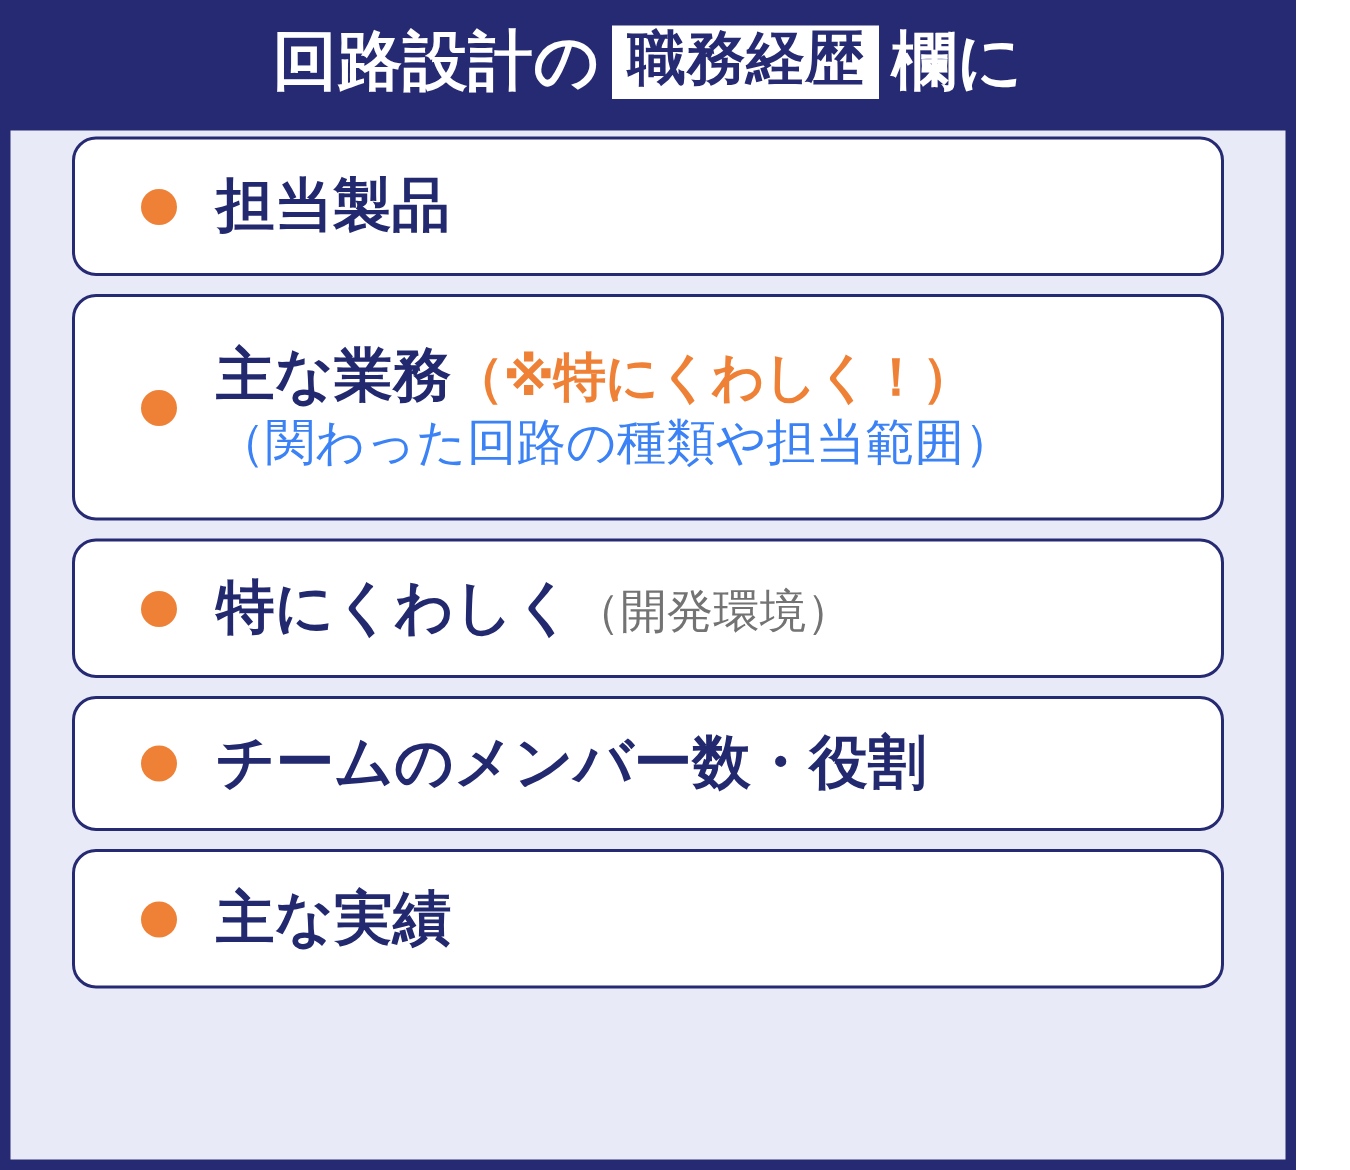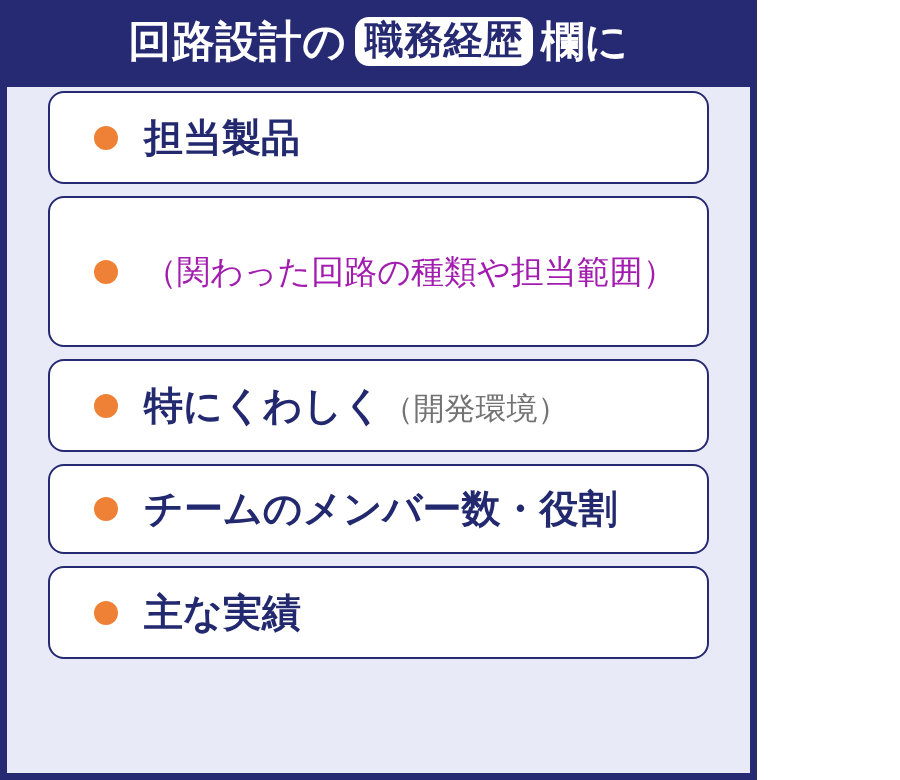--- a/index.html
+++ b/index.html
@@ -9,21 +9,21 @@
   body {
     width: 900px;
     height: 780px;
     background: #ffffff;
     font-family: "Liberation Sans", "DejaVu Sans", sans-serif;
     overflow: hidden;
   }
 
   .infographic {
     position: relative;
-    width: 757px;
+    width: 864px;
     height: 780px;
     box-sizing: border-box;
     background: #e8eaf7;
     border-left: 7px solid #262a72;
     border-right: 7px solid #262a72;
     border-bottom: 7px solid #262a72;
     display: flex;
     flex-direction: column;
   }
 
@@ -48,21 +48,21 @@
     display: flex;
     align-items: center;
     justify-content: center;
     gap: 4px;
   }
   .hl-plain { display: inline-block; }
   .highlight-chip {
     display: inline-block;
     background: #ffffff;
     color: #262a72;
-    border-radius: 14px;
+    border-radius: 0;
     padding: 1px 10px 4px 10px;
     line-height: 1.12;
     font-weight: bold;
     font-size: 39px;
     margin: 0 4px;
     vertical-align: middle;
   }
 
   
   .card-list {
@@ -124,21 +124,21 @@
   .t-sub-inline {
     font-weight: normal;
     font-size: 31px;
     color: #737373;
   }
   .line-sub {
     display: block;
     white-space: nowrap;
     font-weight: normal;
     font-size: 33px;
-    color: #a21caf;
+    color: #3b82f6;
     margin-top: 2px;
   }
 </style>
 </head>
 <body>
 
 <div class="infographic">
 
   <div class="header">
     <div class="header-line header-line-1">
@@ -155,20 +155,23 @@
       <div class="card-text">
         <span class="line-main">
           <span class="t-strong">担当製品</span>
         </span>
       </div>
     </div>
 
     <div class="card card-2">
       <span class="bullet"></span>
       <div class="card-text">
+        <span class="line-main">
+          <span class="t-strong">主な業務</span><span class="t-accent">（※特にくわしく！）</span>
+        </span>
         <span class="line-sub">（関わった回路の種類や担当範囲）</span>
       </div>
     </div>
 
     <div class="card card-3">
       <span class="bullet"></span>
       <div class="card-text">
         <span class="line-main">
           <span class="t-strong">特にくわしく</span><span class="t-sub-inline">（開発環境）</span>
         </span>

